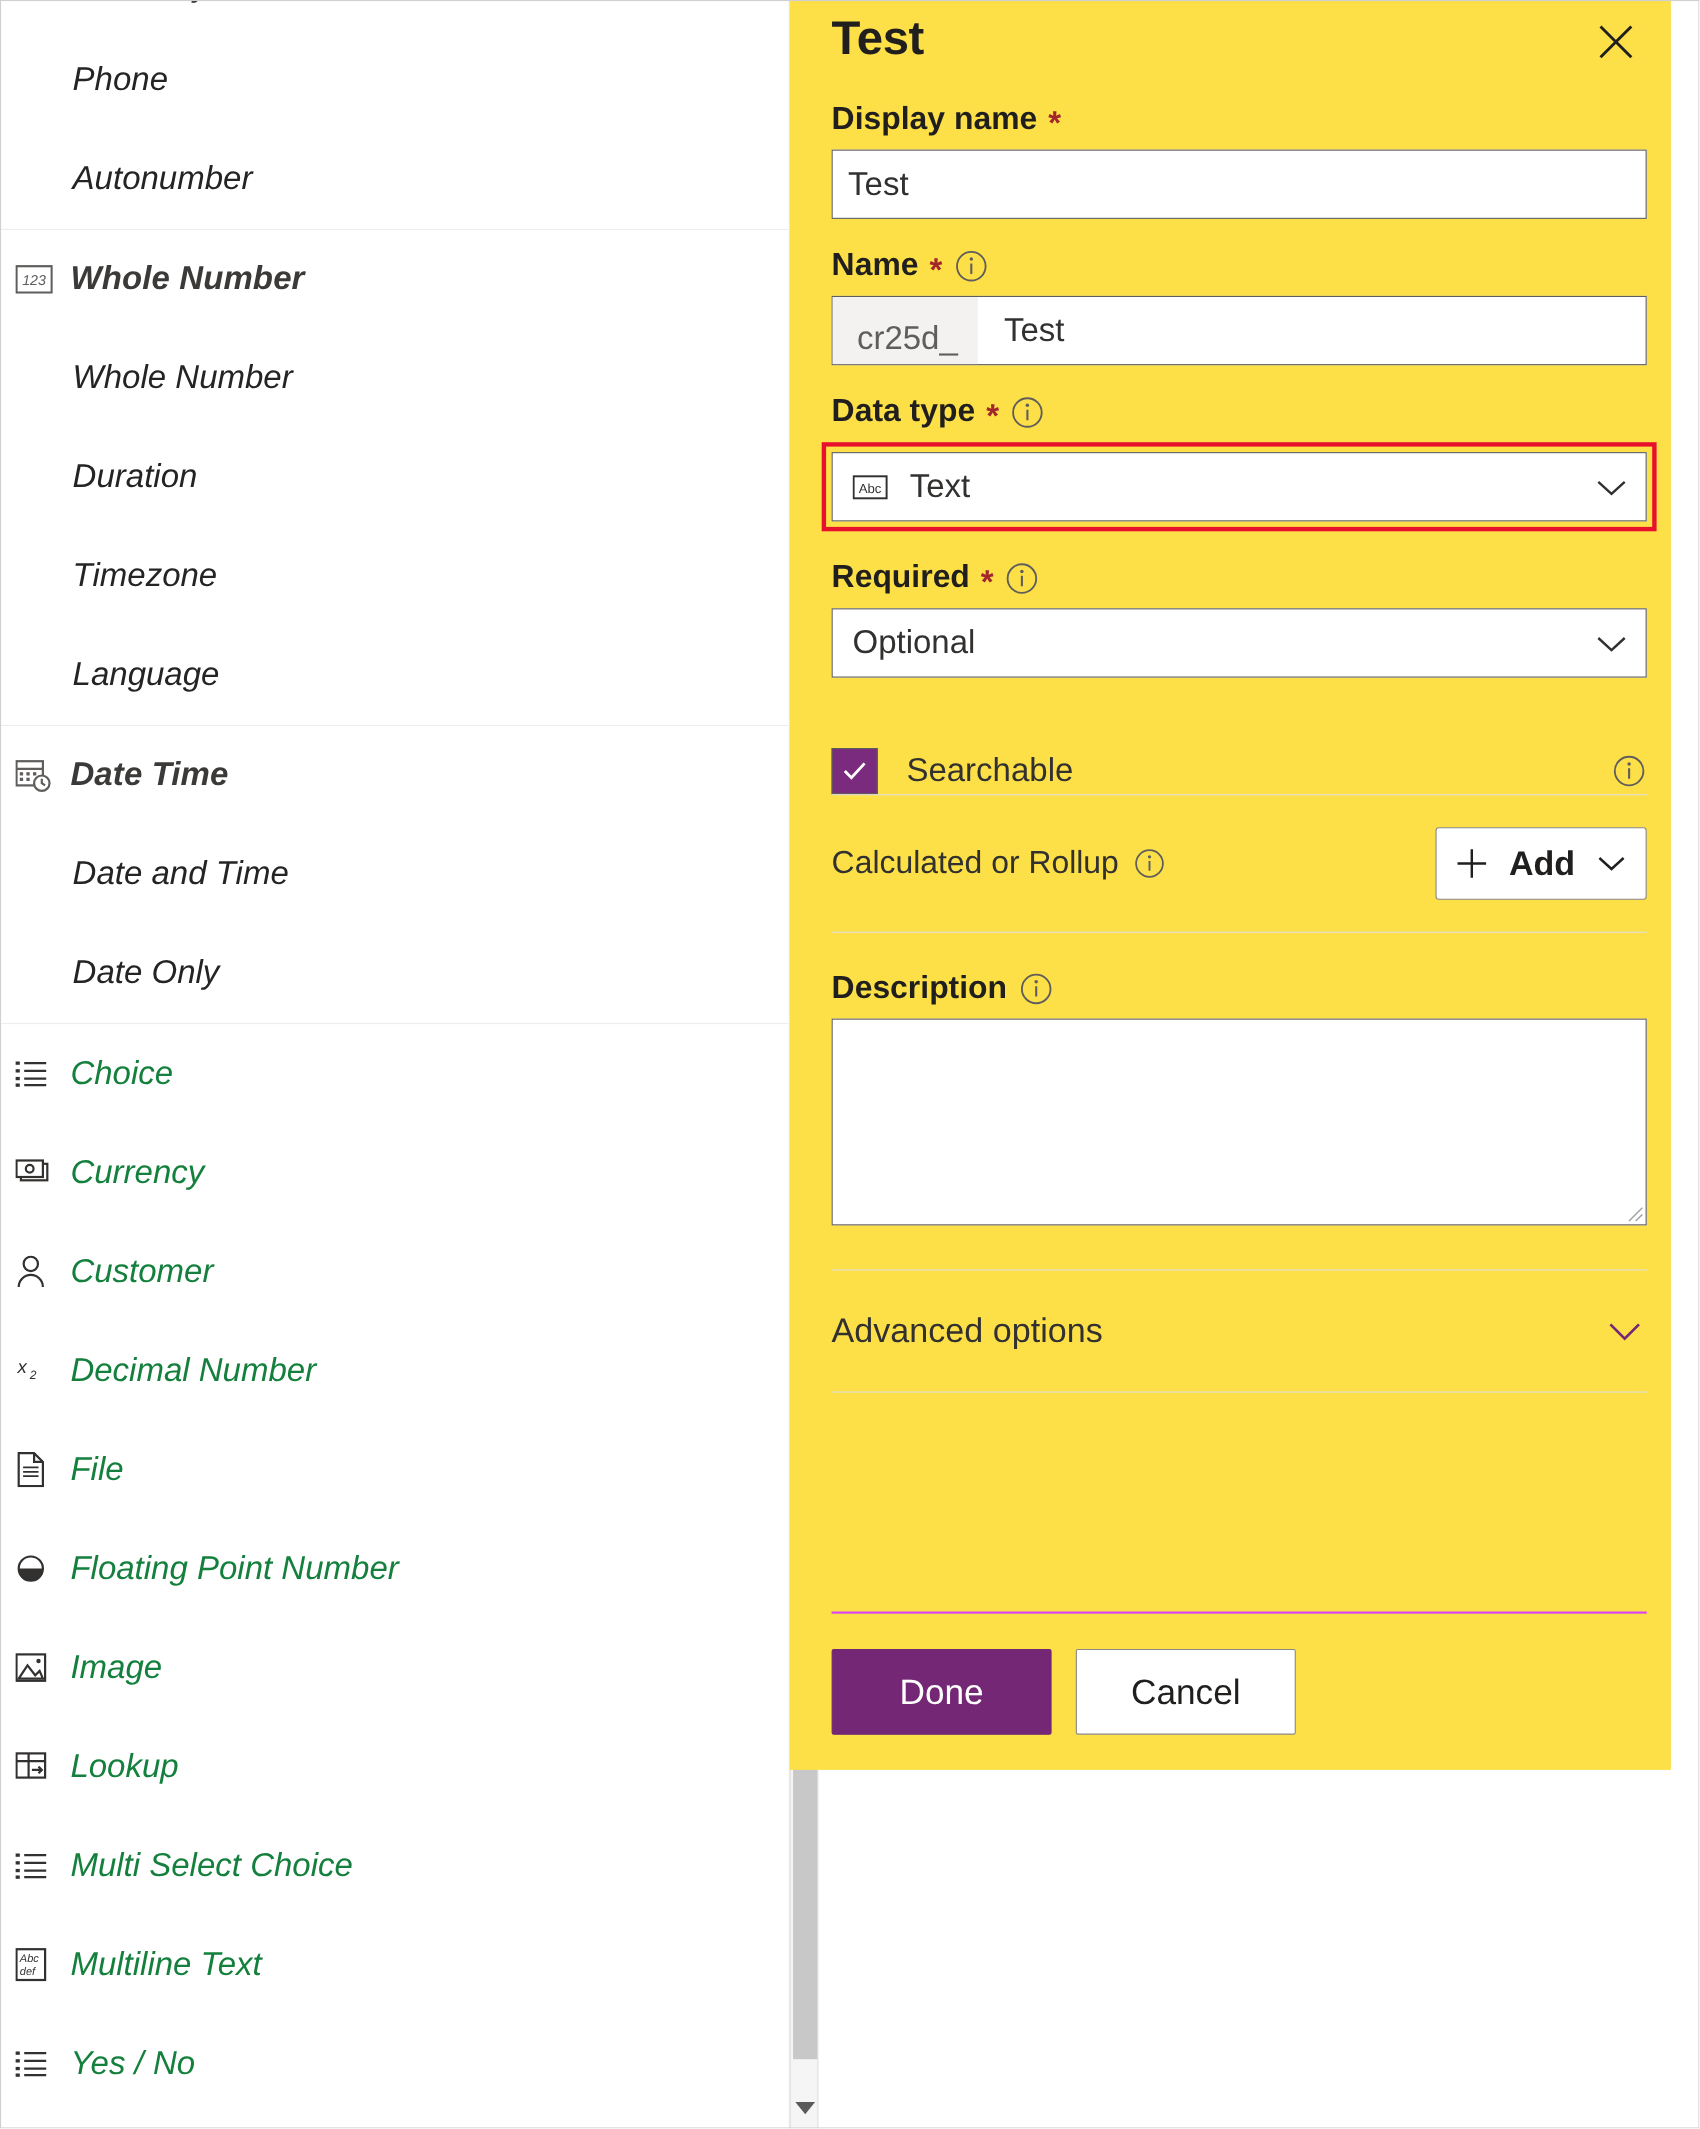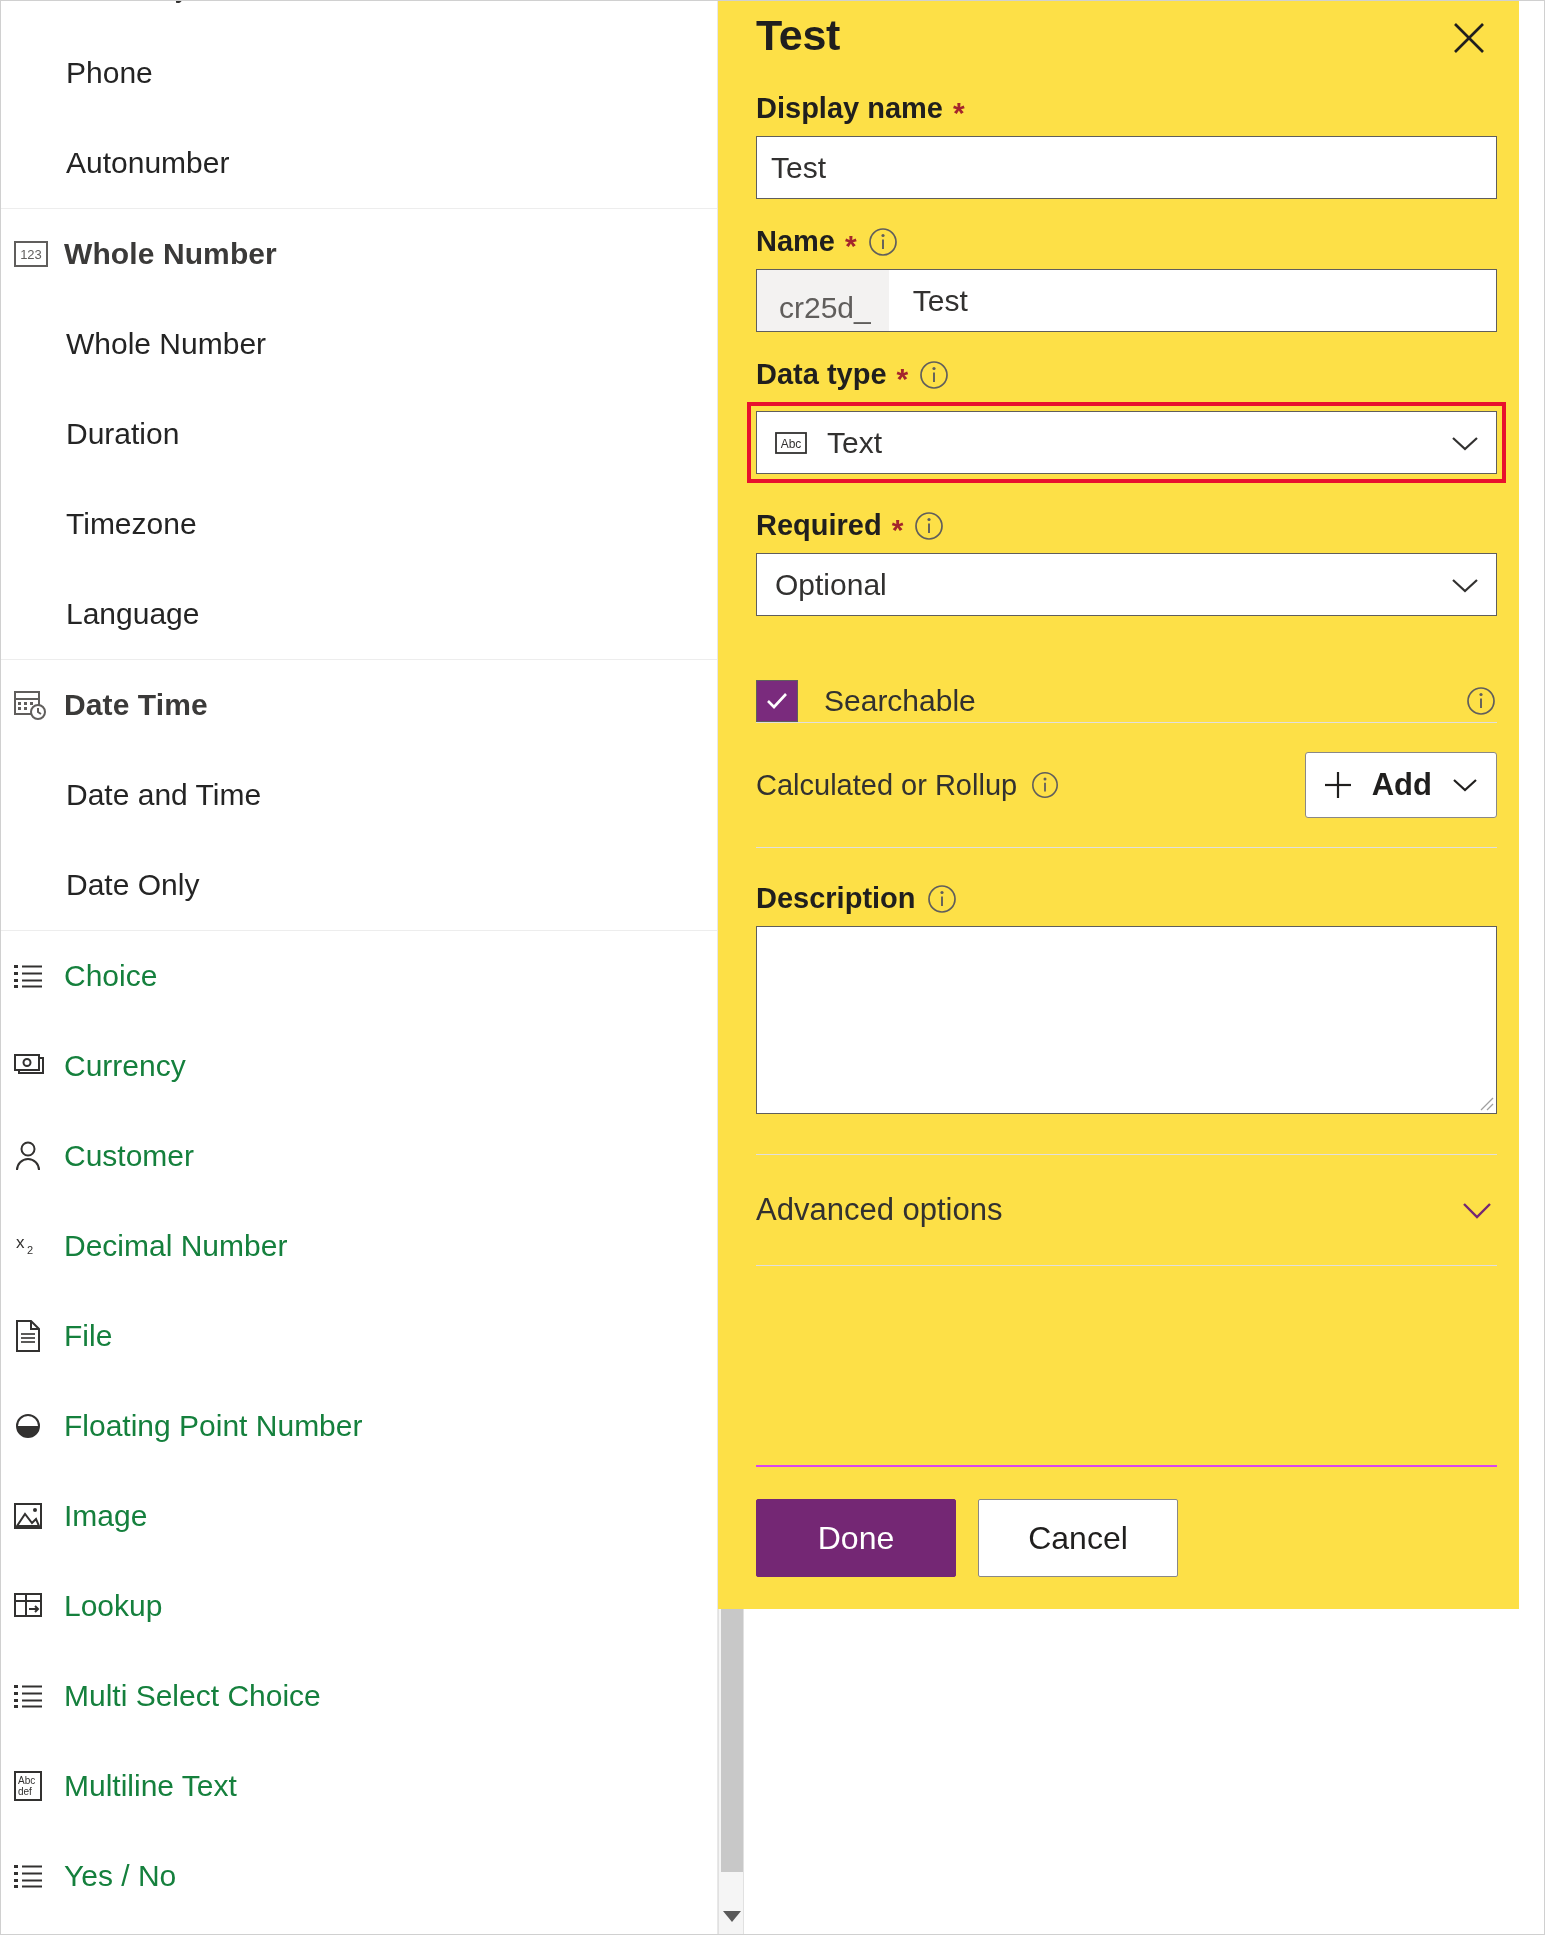--- a/index.html
+++ b/index.html
@@ -19,21 +19,21 @@
 
   
   .left-pane {
     position: relative;
     width: 718px;
     height: 1935px;
     background: #ffffff;
     border-right: 1px solid #e8e8e8;
     overflow: hidden;
   }
-  .dt-group { border-bottom: 1px solid #ededed; }
+  .dt-group { border-bottom: 1px solid #ededed; font-style: italic; }
   .dt-group:last-child { border-bottom: none; }
 
   .dt-row {
     display: flex;
     align-items: center;
     height: 90px;
     padding-left: 14px;
     cursor: pointer;
   }
   .dt-row.header .dt-label {

